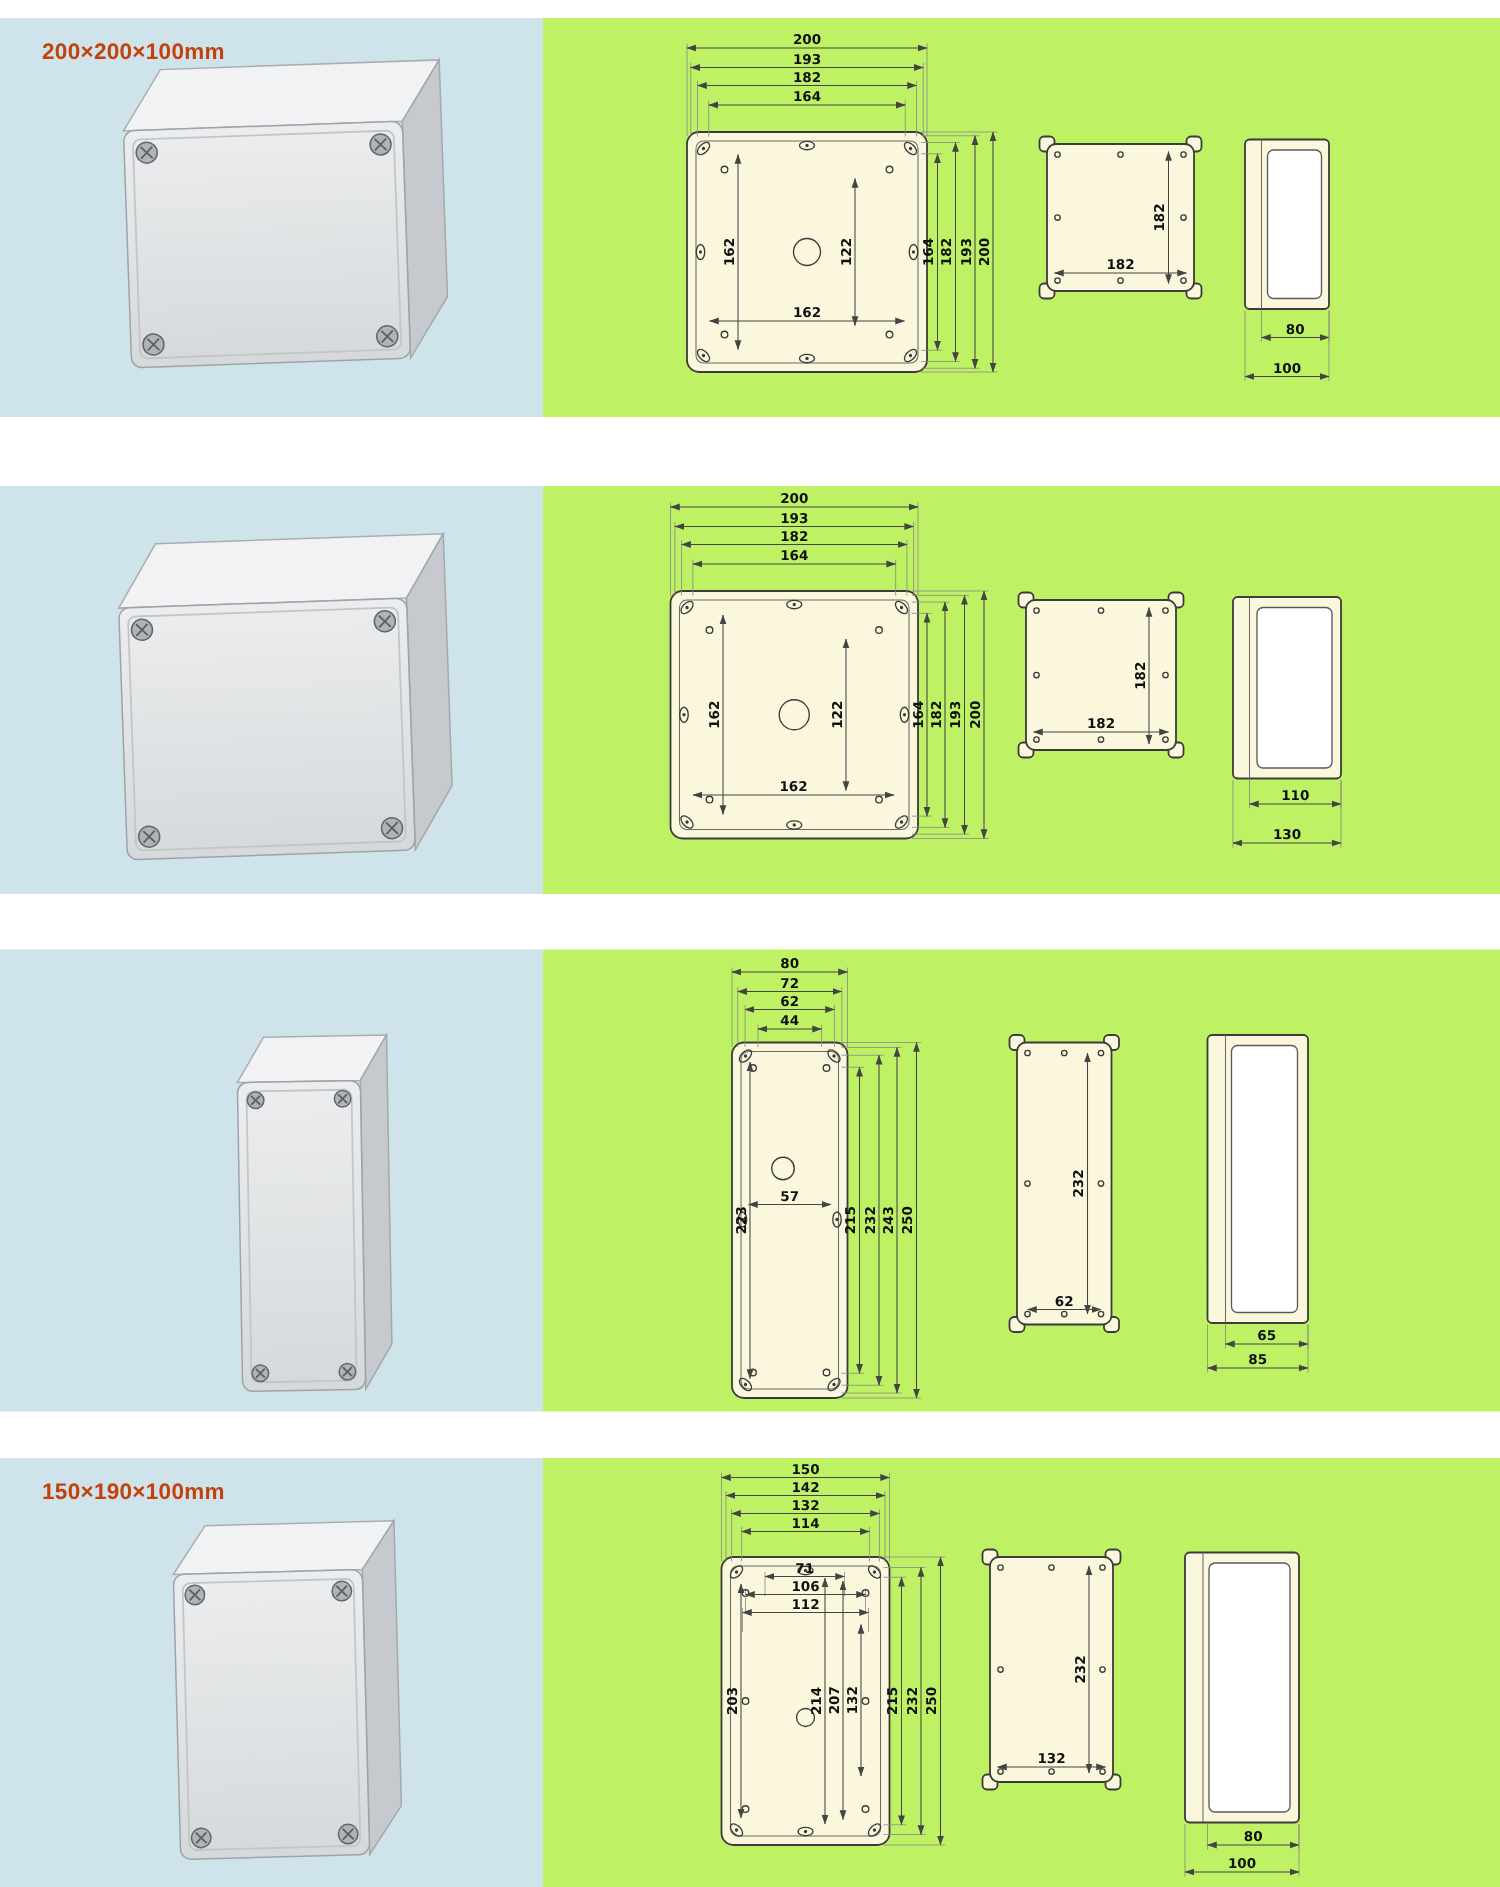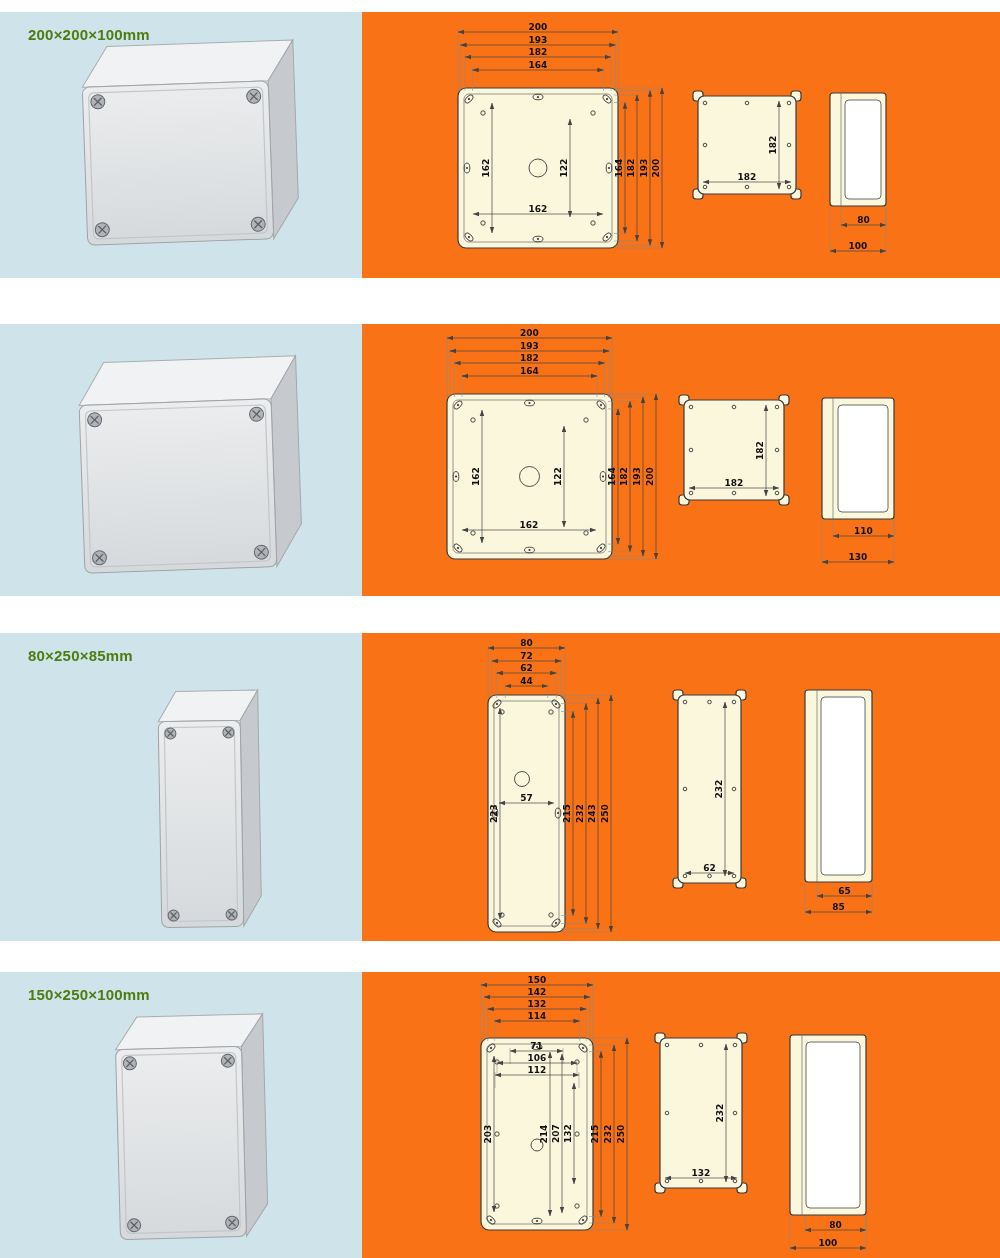--- a/index.html
+++ b/index.html
@@ -2,22 +2,22 @@
 <html style="--panel: #cfe4ea; --face: #fbf7dd;"><head>
 <meta charset="utf-8">
 <style>
   :root{ --panel:#cfe4ea; --face:#fbf7dd; }
   *{margin:0;padding:0;box-sizing:border-box}
   html,body{width:1000px;background:#fff;font-family:"Liberation Sans",sans-serif;}
   .page{width:1000px;height:1258px;overflow:hidden;background:#fff;}
   .spacer,.gap{width:100%;background:#fff;}
   .row{display:flex;width:100%;}
   .photo-panel{width:362px;background:var(--panel);position:relative;padding:14px 0 0 28px;}
-  .drawing-panel{flex:1;background:#f97316;position:relative;text-align:right;}
-  .title{font-size:15px;font-weight:bold;color:#4d7c0f;letter-spacing:.2px;}
+  .drawing-panel{flex:1;background:#bef264;position:relative;text-align:right;}
+  .title{font-size:15px;font-weight:bold;color:#c2410c;letter-spacing:.2px;}
   svg.photo{position:absolute;}
   
   .face{fill:var(--face);stroke:#3b3b3b;stroke-width:1.2}
   .inner{fill:none;stroke:#6a6a6a;stroke-width:.7}
   .innerface{fill:#ffffff;stroke:#5a5a5a;stroke-width:.9}
   .detail{fill:none;stroke:#3b3b3b;stroke-width:.9}
   .dot{fill:#3b3b3b}
   .dimline{stroke:#444;stroke-width:.7;fill:none}
   .ext{stroke:#8a8a8a;stroke-width:.55}
   .dimtxt{font:bold 9px "DejaVu Sans",sans-serif;fill:#101010}
@@ -405,21 +405,20 @@
               </g>
             </g>
           </g>
         </svg>
     </div>
   </section>
   <div class="gap" style="height:37px"></div>
 
   <section class="row" style="height:308px">
     <div class="photo-panel">
-      <div class="title">80×250×85mm</div>
       <svg class="photo" style="left:146px;top:48px" width="120" height="258">
           <g transform="rotate(-1 55 143)">
             <polygon points="14,40 32,10 114,10 96,40" class="boxtop"></polygon>
             <polygon points="96,40 114,10 114,216 96,246" class="boxside"></polygon>
             <rect x="14" y="40" width="82" height="206" rx="7" class="boxfront"></rect>
             <rect x="20" y="46" width="70" height="194" rx="5" class="boxlid"></rect>
             <g>
               <circle cx="26" cy="52" r="5.5" class="screw"></circle>
               <line x1="22.975" y1="48.975" x2="29.025" y2="55.025" class="screwline"></line>
               <line x1="22.975" y1="55.025" x2="29.025" y2="48.975" class="screwline"></line>
@@ -575,21 +574,21 @@
               </g>
             </g>
           </g>
         </svg>
     </div>
   </section>
   <div class="gap" style="height:31px"></div>
 
   <section class="row" style="height:286px">
     <div class="photo-panel">
-      <div class="title">150×250×100mm</div>
+      <div class="title">150×190×100mm</div>
       <svg class="photo" style="left:106px;top:34px" width="175" height="238">
           <g transform="rotate(-1.5 75 137)">
             <polygon points="12,42 34,10 160,10 138,42" class="boxtop"></polygon>
             <polygon points="138,42 160,10 160,200 138,232" class="boxside"></polygon>
             <rect x="12" y="42" width="126" height="190" rx="7" class="boxfront"></rect>
             <rect x="18" y="48" width="114" height="178" rx="5" class="boxlid"></rect>
             <g>
               <circle cx="26" cy="56" r="6.5" class="screw"></circle>
               <line x1="22.425" y1="52.425" x2="29.575" y2="59.575" class="screwline"></line>
               <line x1="22.425" y1="59.575" x2="29.575" y2="52.425" class="screwline"></line>

